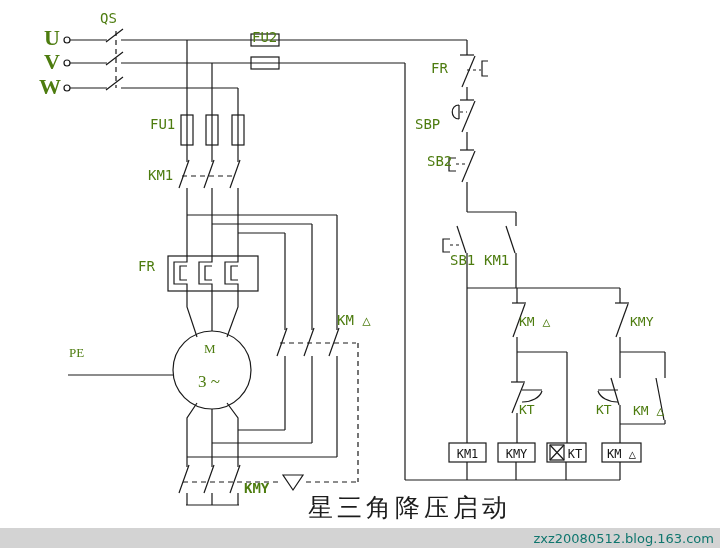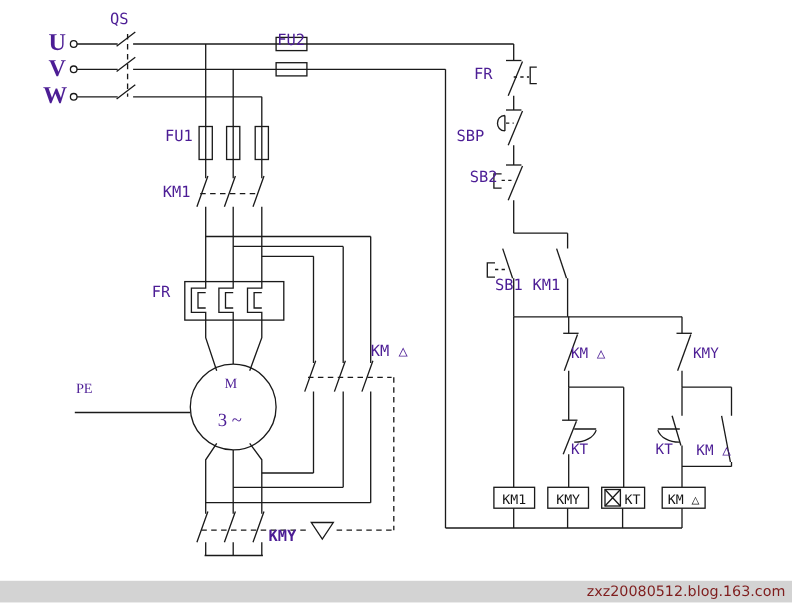--- a/index.html
+++ b/index.html
@@ -1,33 +1,33 @@
 <!DOCTYPE html>
 <html><head>
 <meta charset="utf-8">
 <style>
   html,body{margin:0;padding:0;background:#fff;}
   #stage{position:relative;width:720px;height:548px;background:#ffffff;overflow:hidden;
          font-family:"DejaVu Sans Mono",monospace;}
   #circuit{position:absolute;left:0;top:0;}
-  .lbl{position:absolute;font-family:"DejaVu Sans Mono",monospace;font-size:14px;color:#4c1d95;
+  .lbl{position:absolute;font-family:"DejaVu Sans Mono",monospace;font-size:14px;color:#4d7c0f;
        white-space:nowrap;line-height:1;}
   .serif{font-family:"Liberation Serif",serif;}
   .fs22{font-size:22px;font-weight:bold;}
   .fs20{font-size:13px;}
   .fs17{font-size:17px;}
   .fs13{font-size:13px;}
   .bold{font-weight:bold;}
   .coil{position:absolute;font-size:12px;text-align:center;color:#141414;
         font-family:"DejaVu Sans Mono",monospace;line-height:1;}
   #title{position:absolute;left:308px;top:491px;font-family:"Liberation Serif",serif;
          font-size:25px;letter-spacing:4px;color:#1c1c1c;}
   #footer{position:absolute;left:0;top:528px;width:720px;height:20px;background:#d3d3d3;
           display:flex;align-items:center;justify-content:flex-end;}
-  #footer span{font-family:"DejaVu Sans",sans-serif;font-size:13px;color:#7f1d1d;padding-right:6px;}
+  #footer span{font-family:"DejaVu Sans",sans-serif;font-size:13px;color:#0f766e;padding-right:6px;}
 </style>
 </head>
 <body>
 
 <div id="stage">
 
   <svg id="circuit" width="720" height="548" viewBox="0 0 720 548" stroke="#1a1a1a" stroke-width="1.2" fill="none">
 
     <g>
       <circle cx="67" cy="40" r="3"></circle>
@@ -212,17 +212,18 @@
   <div class="lbl fs13" style="left:630px;top:315px">KMY</div>
   <div class="lbl fs13" style="left:519px;top:403px">KT</div>
   <div class="lbl fs13" style="left:596px;top:403px">KT</div>
   <div class="lbl fs13" style="left:633px;top:404px">KM △</div>
 
   <div class="coil" style="left:449px;top:448px;width:37px">KM1</div>
   <div class="coil" style="left:498px;top:448px;width:37px">KMY</div>
   <div class="coil" style="left:564px;top:448px;width:22px">KT</div>
   <div class="coil" style="left:602px;top:448px;width:39px">KM △</div>
 
+  <div id="title">星三角降压启动</div>
 
   <div id="footer">
     <span>zxz20080512.blog.163.com</span>
   </div>
 </div>
 
 </body></html>

